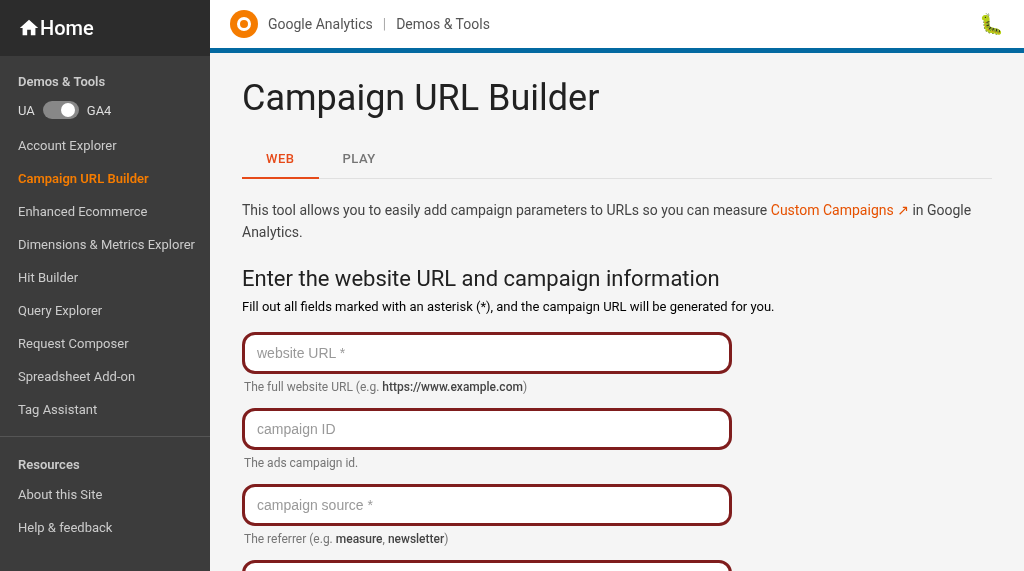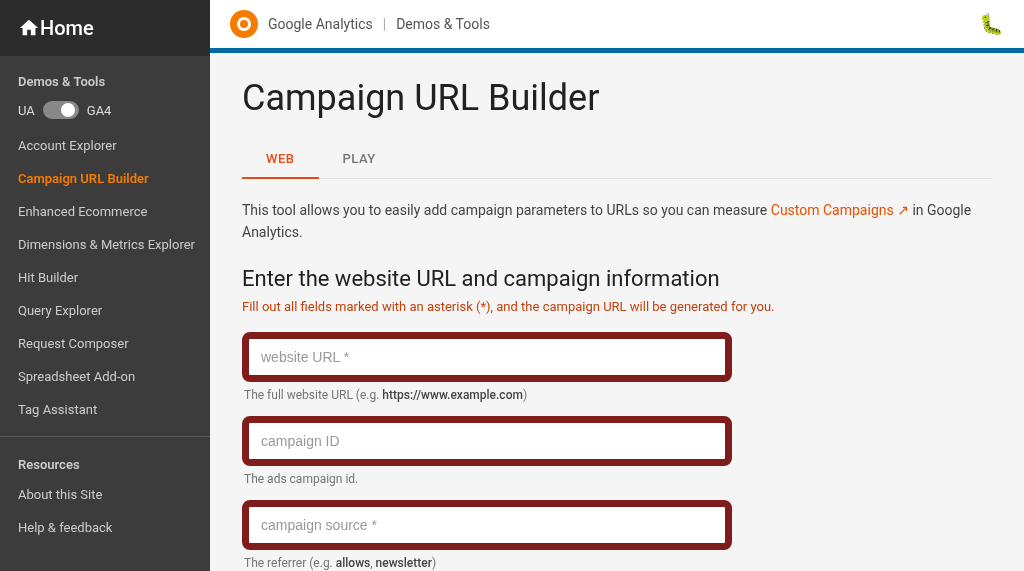--- a/index.html
+++ b/index.html
@@ -179,31 +179,31 @@
       text-decoration: none;
     }
     .section-title {
       font-size: 22px;
       font-weight: 400;
       color: #212121;
       margin-bottom: 8px;
     }
     .subtitle {
       font-size: 13px;
-      color: #c2410c;
+      color: #000000;
       margin-bottom: 18px;
     }
     .form-group {
       margin-bottom: 14px;
     }
     .form-input {
       width: 100%;
       max-width: 490px;
-      border: 7px solid #7f1d1d;
-      border-radius: 8px;
+      border: 3px solid #7f1d1d;
+      border-radius: 13px;
       padding: 10px 12px;
       font-size: 14px;
       color: #333;
       background: #fff;
       outline: none;
     }
     .form-input::placeholder {
       color: #999;
     }
     .field-hint {
@@ -318,21 +318,21 @@
     <div class="form-group">
       <input class="form-input" type="text" placeholder="campaign ID" style="">
       <div class="field-hint">
         The ads campaign id.
       </div>
     </div>
 
     <div class="form-group">
       <input class="form-input" type="text" placeholder="campaign source *" style="">
       <div class="field-hint">
-        The referrer (e.g. <em>allows</em>, <em>newsletter</em>)
+        The referrer (e.g. <em>measure</em>, <em>newsletter</em>)
       </div>
     </div>
 
     <div class="form-group">
       <input class="form-input" type="text" placeholder="campaign medium *" style="">
       
     </div>
   </div>
 </div>
 

